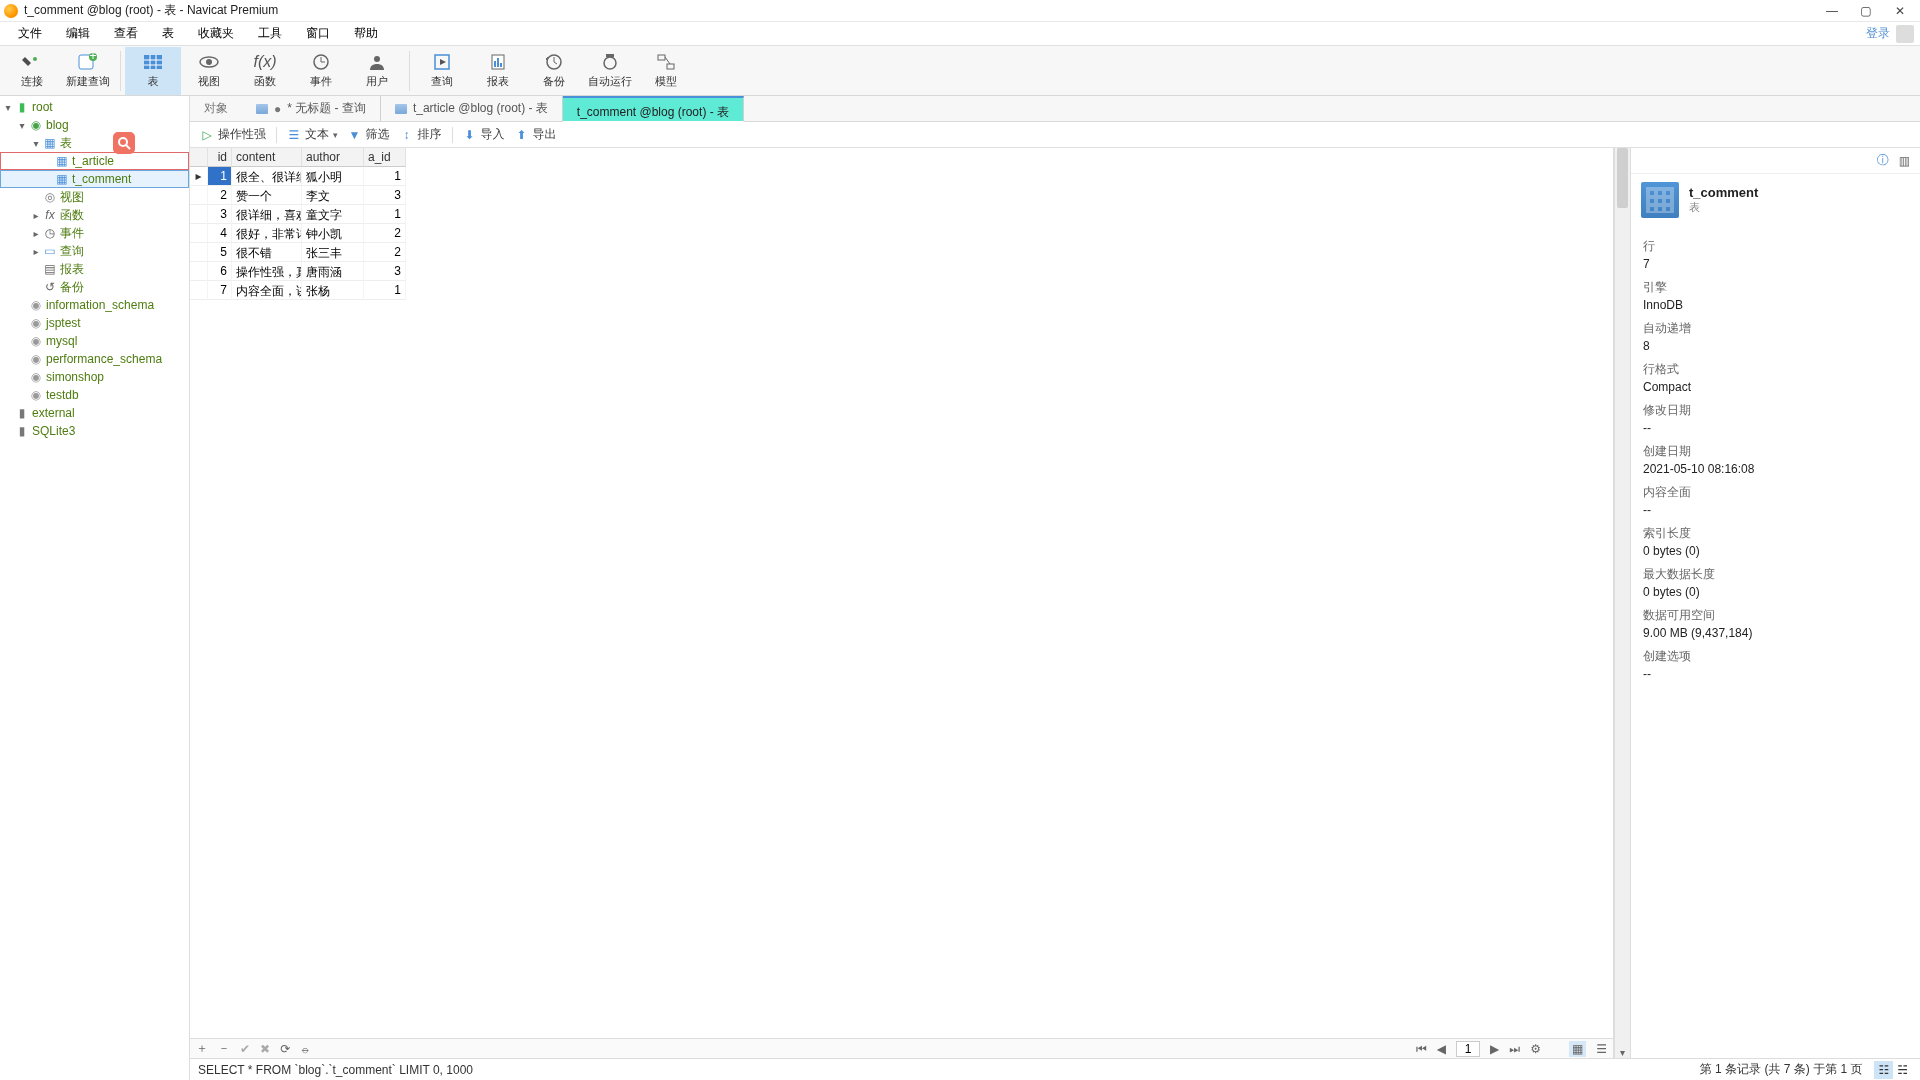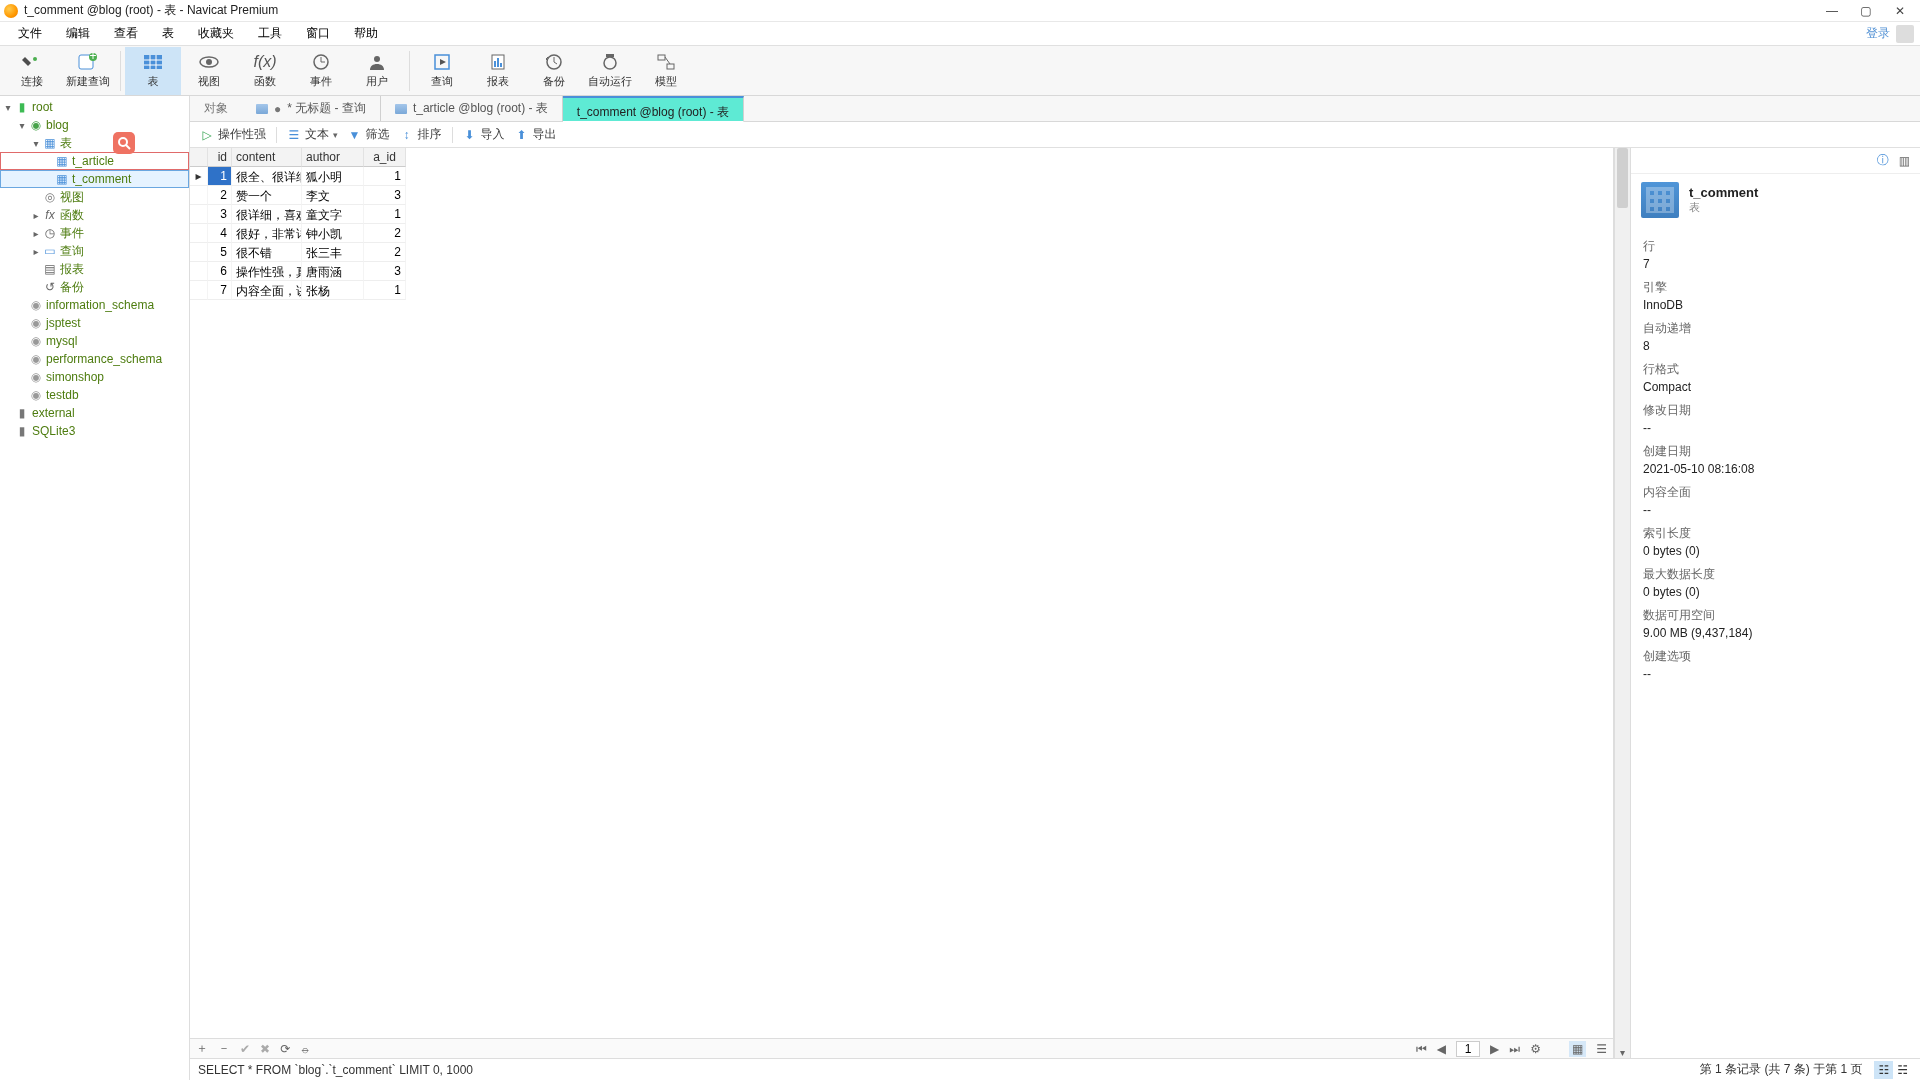--- a/index.html
+++ b/index.html
@@ -371,21 +371,21 @@
     </div>
 
     <div class="content-row">
       <div class="grid-wrap">
         <div class="grid-inner">
           <div class="grid" id="data-grid">
             <div class="ghdr"></div>
             <div class="ghdr" style="text-align:right;">id</div>
             <div class="ghdr">content</div>
             <div class="ghdr">author</div>
-            <div class="ghdr" style="text-align:center;">a_id</div>
+            <div class="ghdr" style="text-align:left;">a_id</div>
           <div class="gcell rowmark active"></div>
               <div class="gcell id-sel">1</div>
               <div class="gcell">很全、很详细</div>
               <div class="gcell">狐小明</div>
               <div class="gcell num">1</div>
               <div class="gcell rowmark"></div>
               <div class="gcell num">2</div>
               <div class="gcell">赞一个</div>
               <div class="gcell">李文</div>
               <div class="gcell num">3</div>

